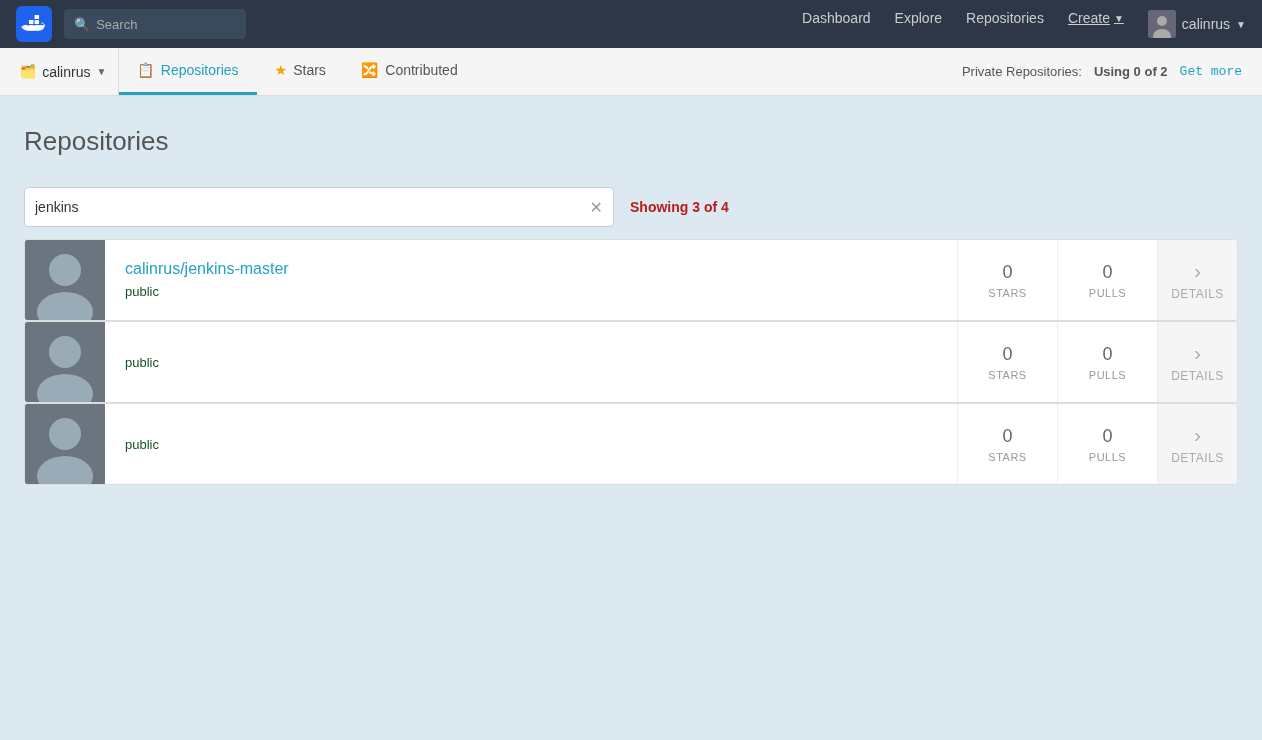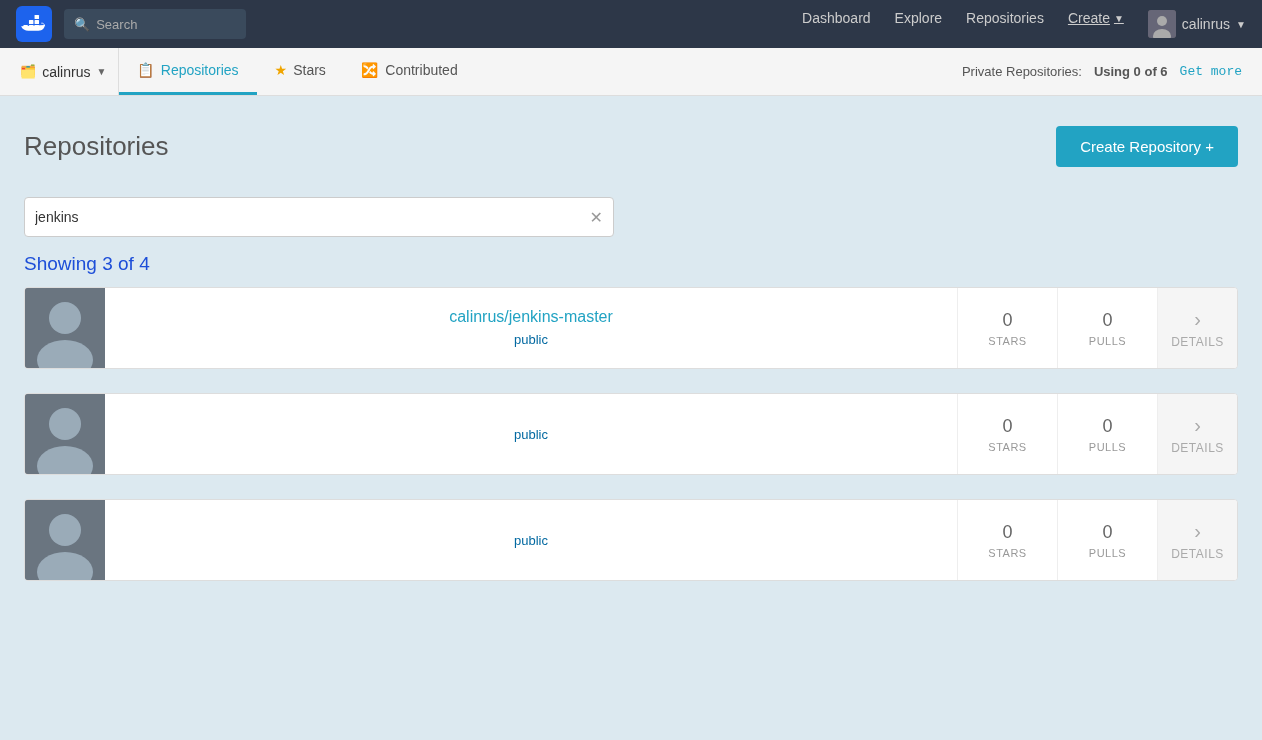--- a/index.html
+++ b/index.html
@@ -166,23 +166,23 @@
       font-size: 15px;
       cursor: pointer;
       display: flex;
       align-items: center;
       gap: 6px;
     }
 
     
     .repo-search-row {
       display: flex;
+      align-items: center;
       gap: 16px;
       margin-bottom: 12px;
-      flex-direction: column;
     }
     .repo-search-box {
       display: flex;
       align-items: center;
       background: white;
       border: 1px solid #ccc;
       border-radius: 4px;
       padding: 0 10px;
       height: 40px;
       width: 590px;
@@ -193,30 +193,30 @@
       font-size: 14px;
       color: #333;
       flex: 1;
     }
     .repo-search-box .clear-icon {
       color: #999;
       cursor: pointer;
       font-size: 16px;
     }
     .showing-text {
-      font-size: 19px;
-      color: #1d4ed8;
+      font-size: 14px;
+      color: #b91c1c;
+      font-weight: bold;
     }
 
     
     .repo-list {
       display: flex;
       flex-direction: column;
-      gap: 24px;
-      text-align: center;
+      gap: 0;
     }
     .repo-item {
       background: white;
       border: 1px solid #ddd;
       border-radius: 4px;
       display: flex;
       align-items: center;
       overflow: hidden;
     }
     .repo-avatar {
@@ -236,21 +236,21 @@
     .repo-name {
       font-size: 16px;
       color: #22a3c3;
       text-decoration: none;
       font-weight: normal;
       display: block;
       margin-bottom: 4px;
     }
     .repo-visibility {
       font-size: 13px;
-      color: #0369a1;
+      color: #14532d;
     }
     .repo-stat {
       width: 100px;
       display: flex;
       flex-direction: column;
       align-items: center;
       justify-content: center;
       border-left: 1px solid #eee;
       padding: 12px;
       min-height: 80px;
@@ -352,29 +352,28 @@
       <span style="color:#f0a500;">★</span>
       <span>Stars</span>
     </a>
     <a class="subnav-tab">
       <span>🔀</span>
       <span>Contributed</span>
     </a>
   </div>
   <div class="subnav-right">
     <span>Private Repositories:</span>
-    <strong>Using 0 of 6</strong>
+    <strong>Using 0 of 2</strong>
     <a>Get more</a>
   </div>
 </div>
 
 <div class="main">
   <div class="page-header">
     <h1 class="page-title">Repositories</h1>
-    <button class="create-repo-btn">Create Repository +</button>
   </div>
 
   <div class="repo-search-row">
     <div class="repo-search-box">
       <input type="text" value="jenkins" style="">
       <span class="clear-icon">✕</span>
     </div>
     <span class="showing-text">Showing 3 of 4</span>
   </div>
 

